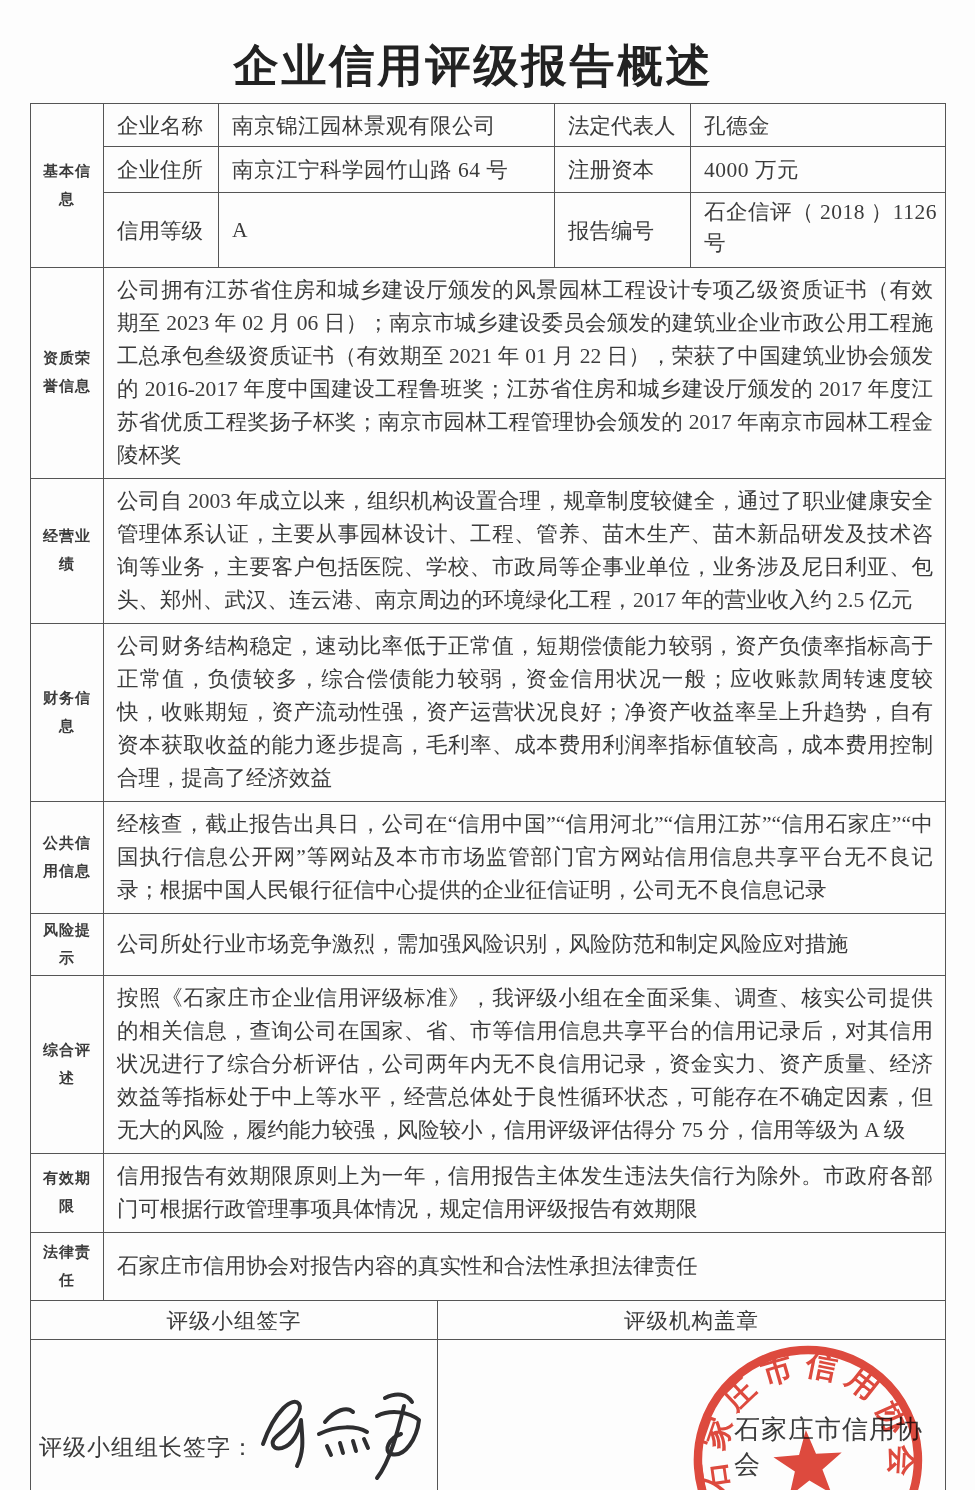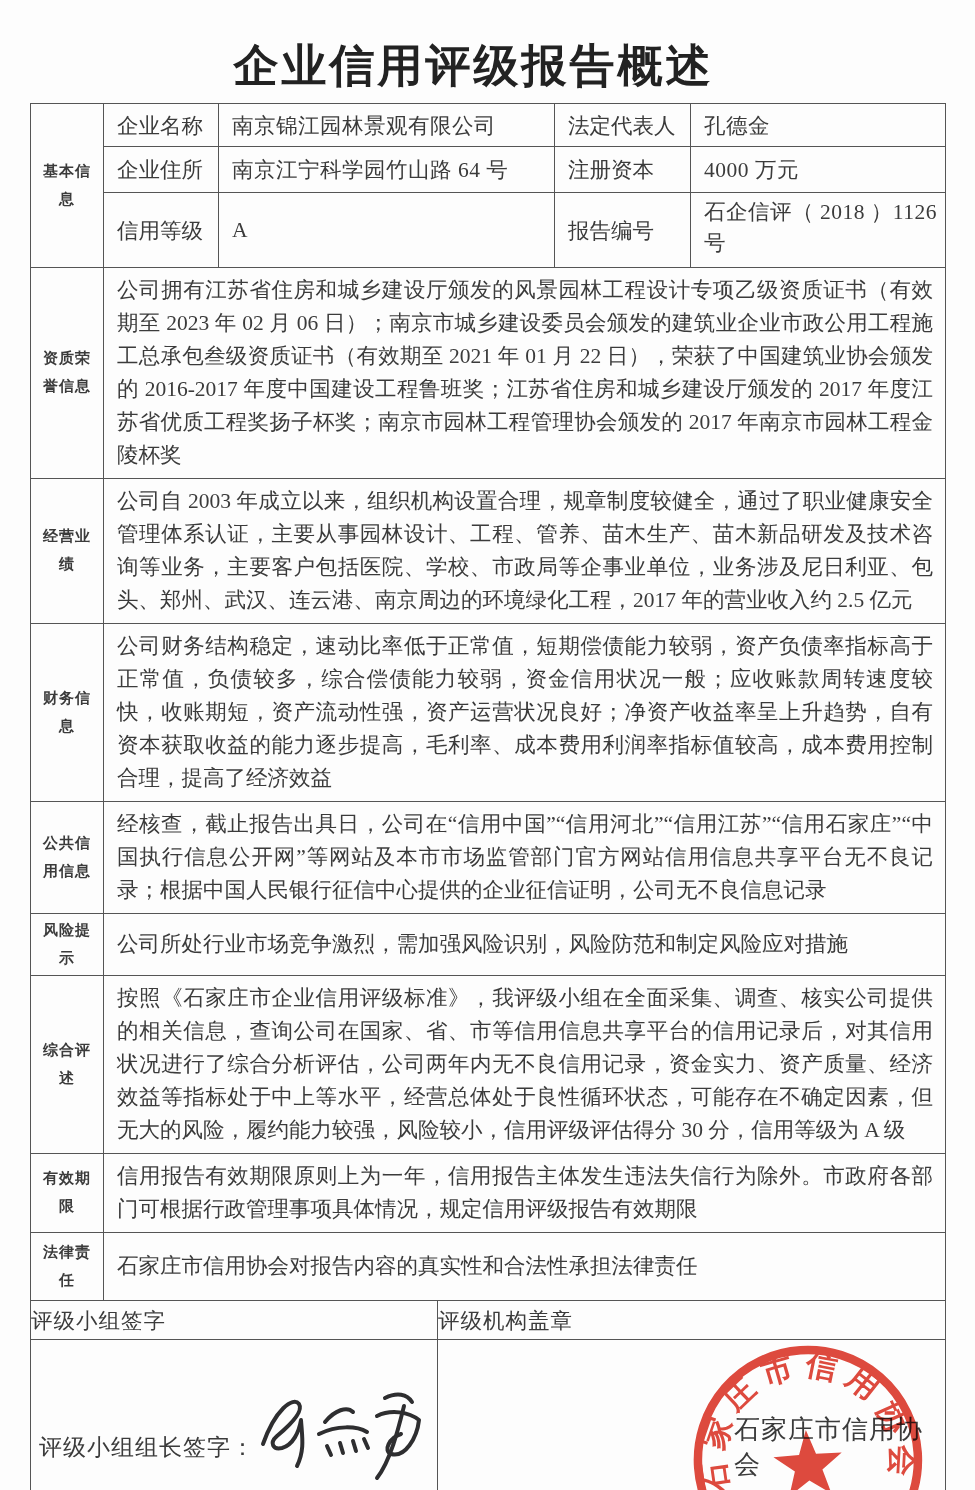--- a/index.html
+++ b/index.html
@@ -39,21 +39,21 @@
     padding: 6px 12px 6px 13px;
     line-height: 33px;
     font-size: 21px;
     text-align: justify;
   }
   tr.r1 { height: 43px; } tr.r2 { height: 46px; margin-top: 28px; } tr.r3 { height: 61px; }
   tr.rq { height: 164px; } tr.rj { height: 129px; } tr.rc { height: 165px; }
   tr.rp { height: 104px; margin-top: 13px; } tr.rf { height: 62px; }  tr.rz { height: 168px; }
   tr.ry { height: 70px; }  tr.rl { height: 68px; }
   tr.rfh { height: 39px; } tr.rfb { height: 245px; }
-  td.fhead { font-size: 22px; letter-spacing: 1px; }
+  td.fhead { text-align: center; font-size: 22px; letter-spacing: 1px; }
   td.fcell { position: relative; padding: 0; }
   .leader-label { position: absolute; left: 8px; top: 92px; font-size: 23px; letter-spacing: 1px; }
   .sig-svg { position: absolute; left: 218px; top: 30px; }
   .org-name { position: absolute; left: 296px; top: 72px; font-size: 26px; color: #3a3a3a; letter-spacing: 1px; z-index: 1; }
   .stamp {
     position: absolute; left: 252px; top: 0px; width: 236px; height: 242px;
     z-index: 2;
     mix-blend-mode: multiply;
     opacity: 0.92;
     transform: rotate(-4deg);
@@ -129,21 +129,21 @@
     <td class="lbl">
           <div class="v">风险提示</div>
         </td>
     <td class="para" colspan="5">公司所处行业市场竞争激烈，需加强风险识别，风险防范和制定风险应对措施</td>
   </tr>
 
   <tr class="rz">
     <td class="lbl">
           <div class="v">综合评述</div>
         </td>
-    <td class="para" colspan="5">按照《石家庄市企业信用评级标准》，我评级小组在全面采集、调查、核实公司提供的相关信息，查询公司在国家、省、市等信用信息共享平台的信用记录后，对其信用状况进行了综合分析评估，公司两年内无不良信用记录，资金实力、资产质量、经济效益等指标处于中上等水平，经营总体处于良性循环状态，可能存在不确定因素，但无大的风险，履约能力较强，风险较小，信用评级评估得分 30 分，信用等级为 A 级</td>
+    <td class="para" colspan="5">按照《石家庄市企业信用评级标准》，我评级小组在全面采集、调查、核实公司提供的相关信息，查询公司在国家、省、市等信用信息共享平台的信用记录后，对其信用状况进行了综合分析评估，公司两年内无不良信用记录，资金实力、资产质量、经济效益等指标处于中上等水平，经营总体处于良性循环状态，可能存在不确定因素，但无大的风险，履约能力较强，风险较小，信用评级评估得分 75 分，信用等级为 A 级</td>
   </tr>
 
   <tr class="ry">
     <td class="lbl">
           <div class="v">有效期限</div>
         </td>
     <td class="para" colspan="5">信用报告有效期限原则上为一年，信用报告主体发生违法失信行为除外。市政府各部门可根据行政管理事项具体情况，规定信用评级报告有效期限</td>
   </tr>
 
   <tr class="rl">

